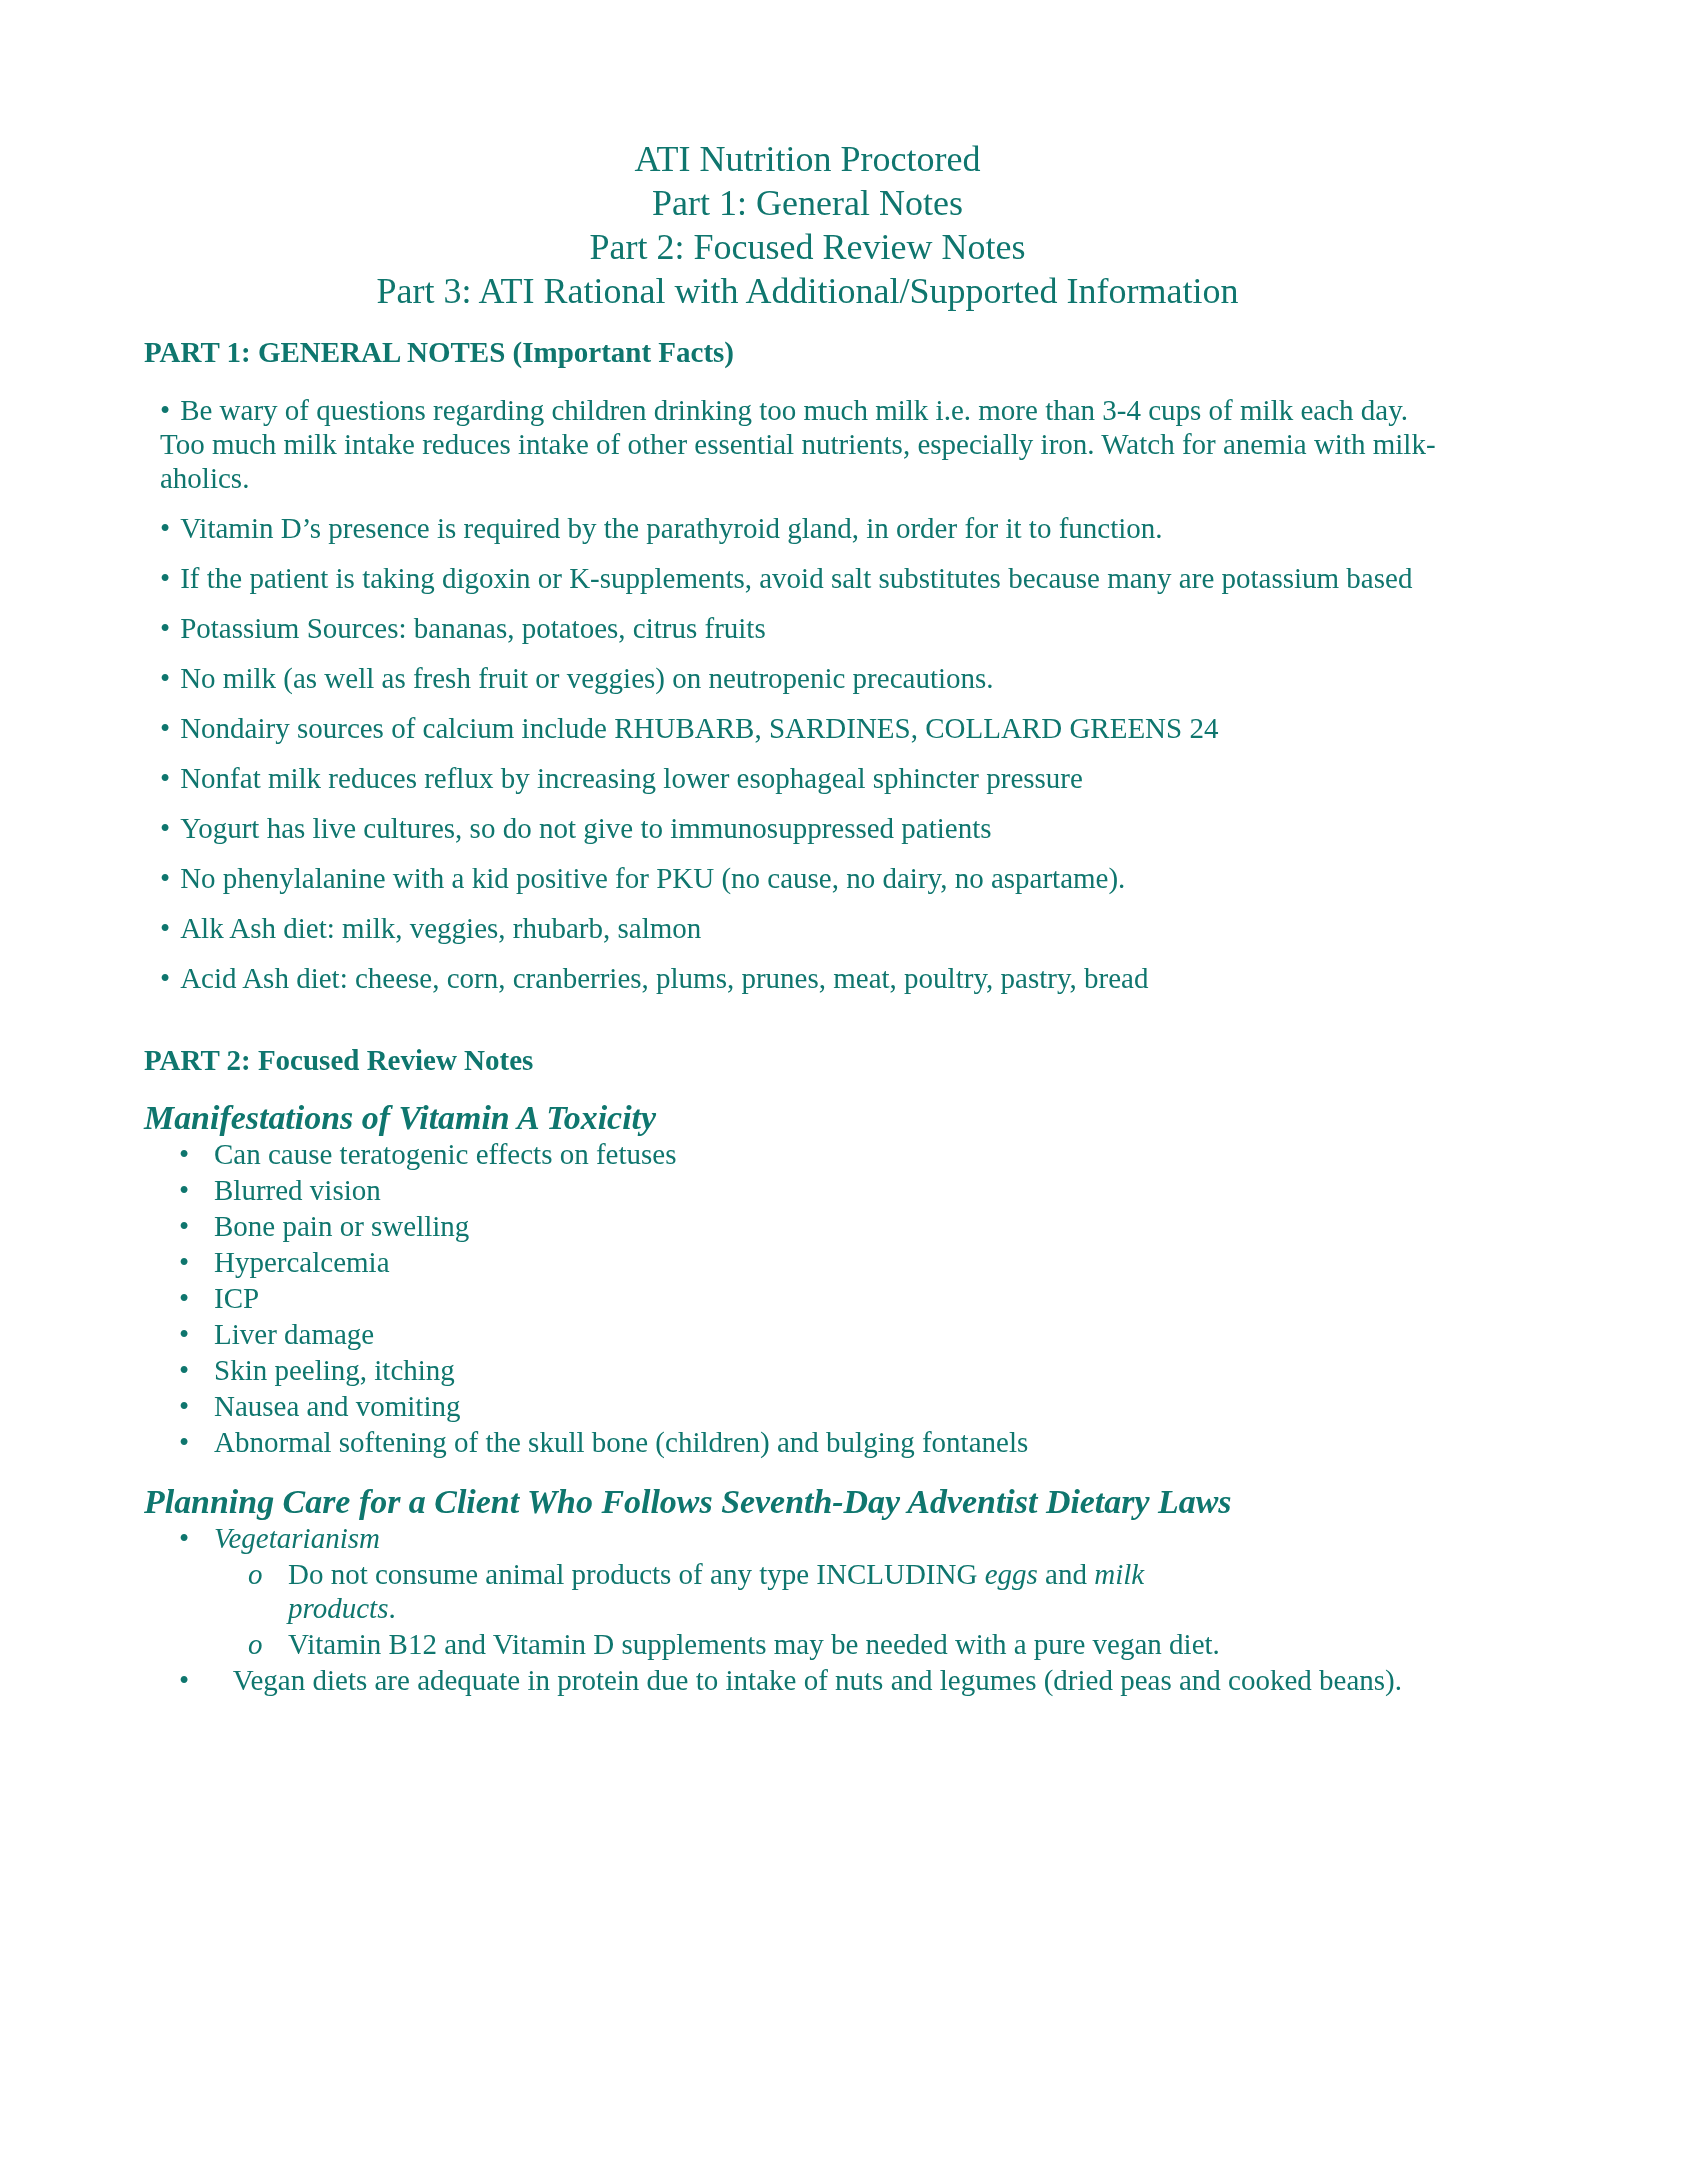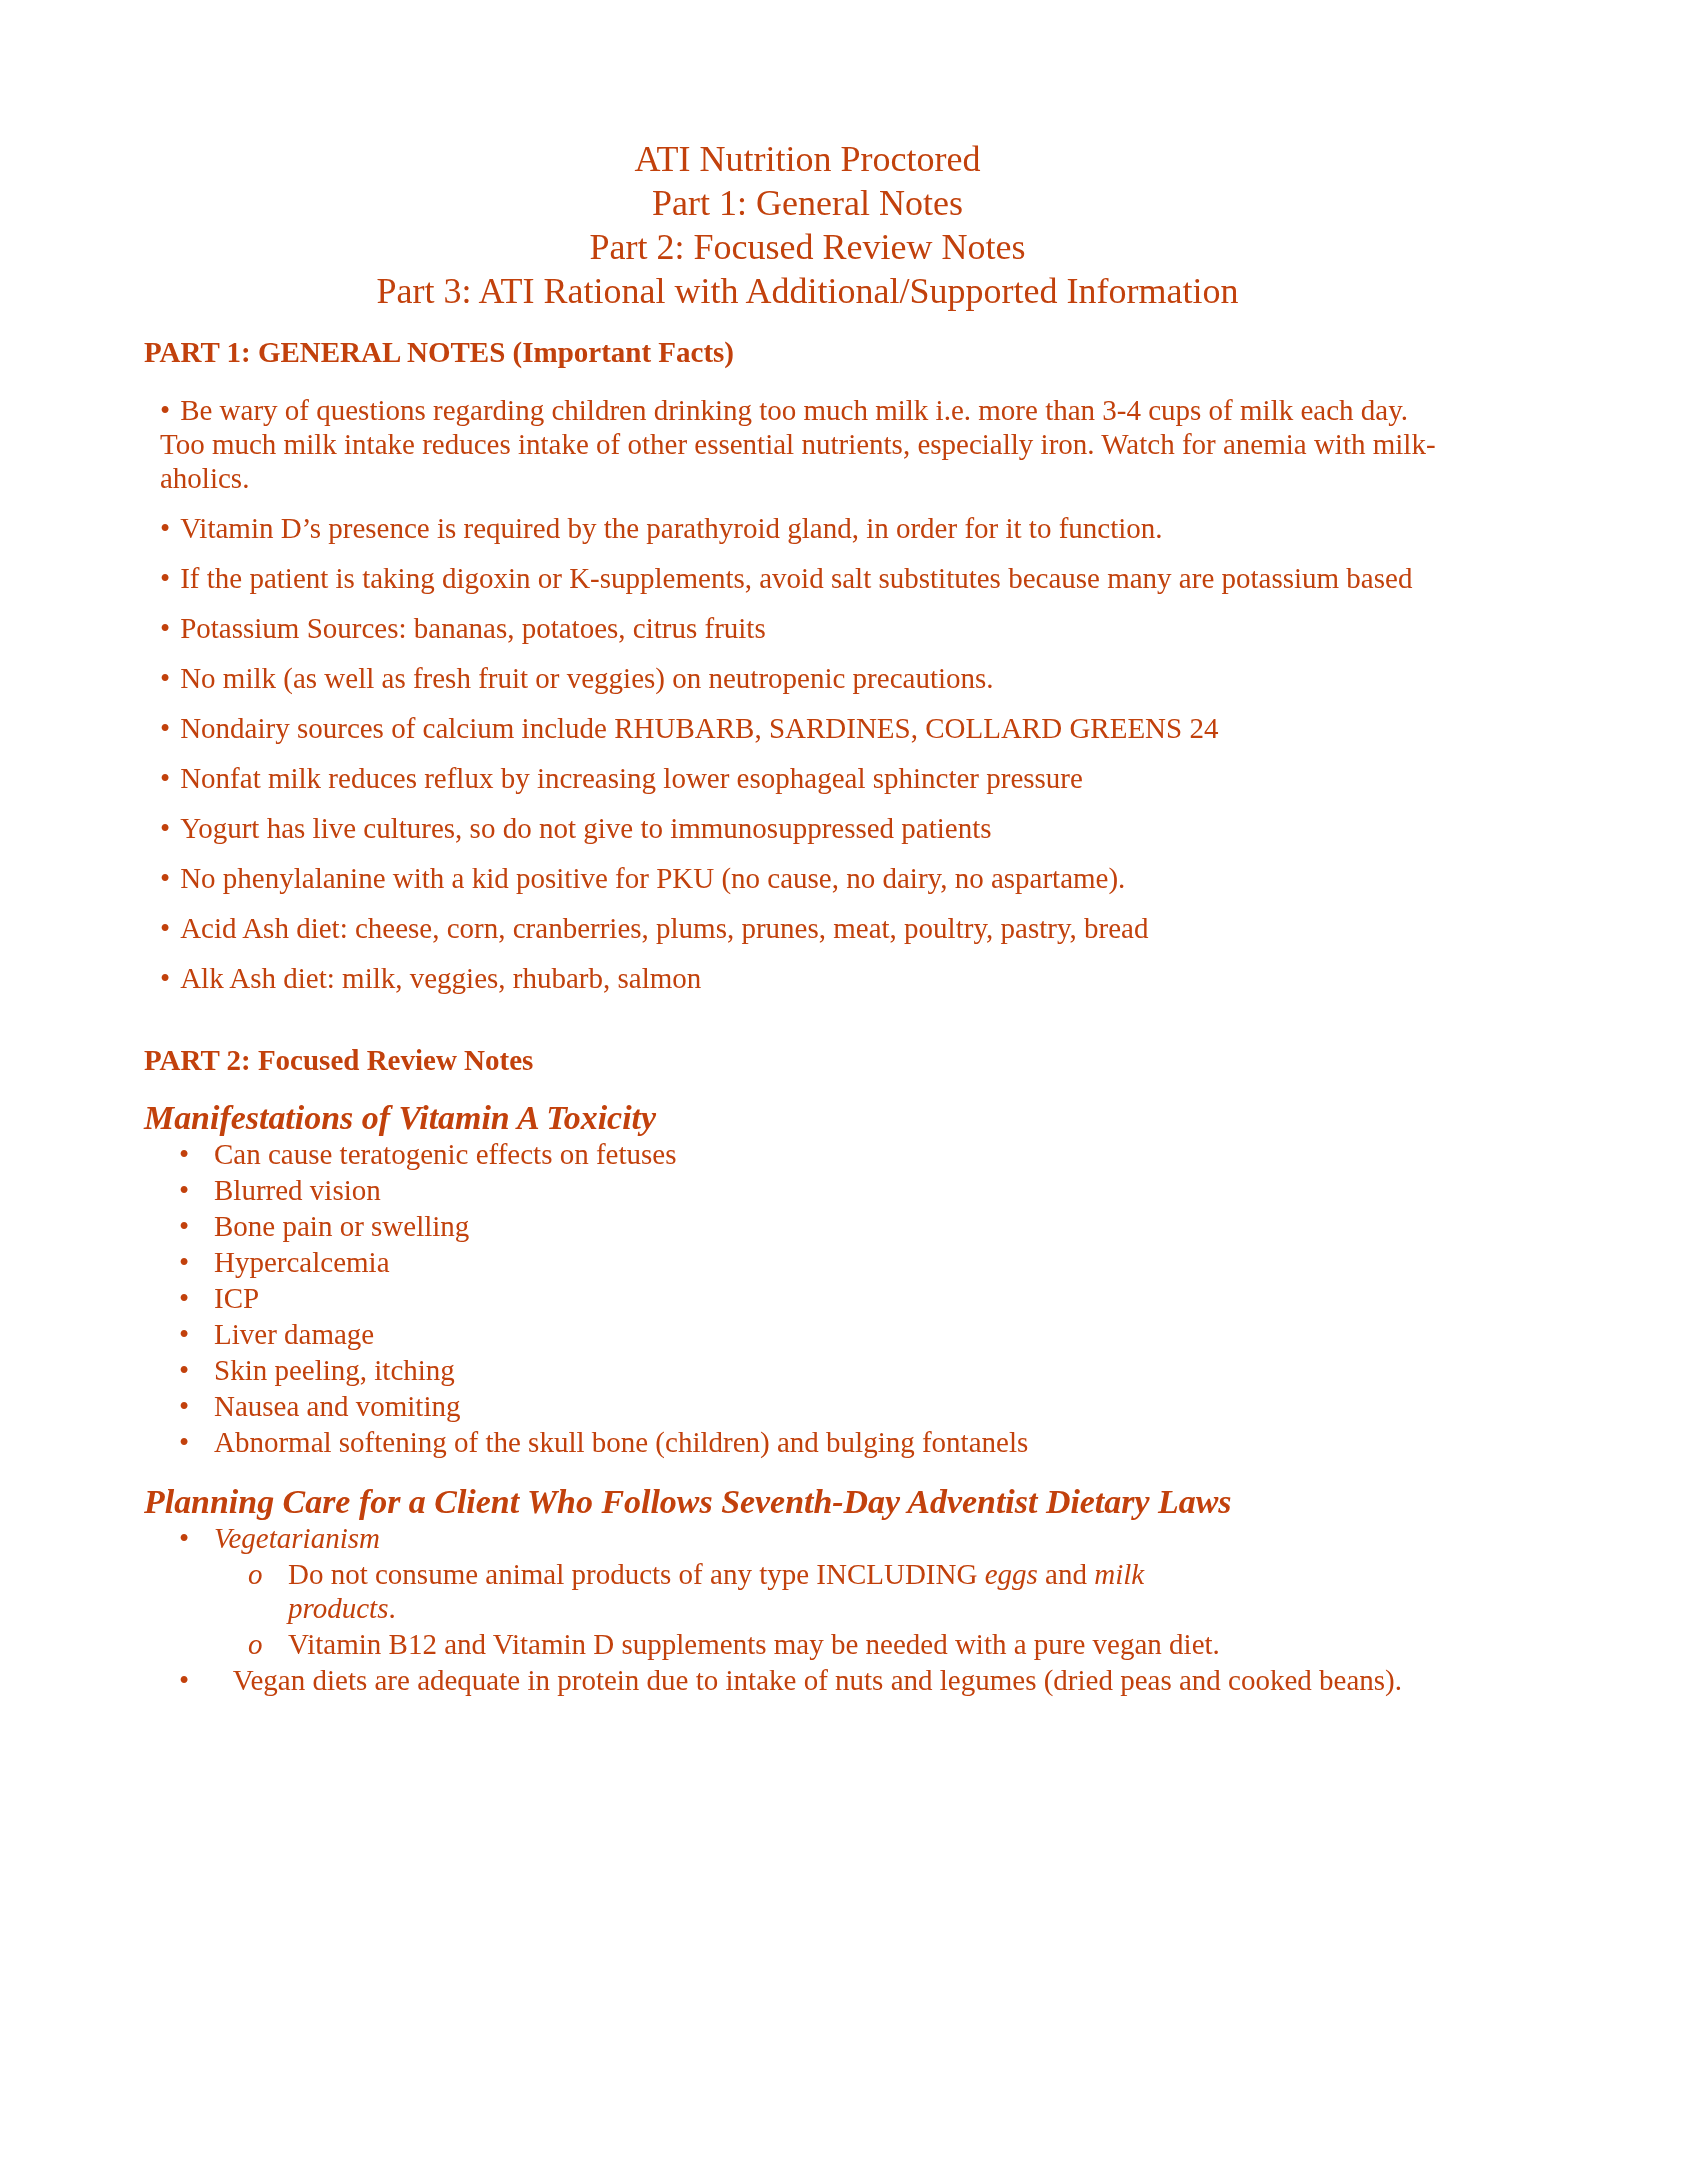--- a/index.html
+++ b/index.html
@@ -12,21 +12,21 @@
     width: 1683px;
     height: 2178px;
     background: #ffffff;
     overflow: hidden;
   }
   .content {
     position: absolute;
     left: 144px;
     top: 137px;
     width: 1327px;
-    color: #c2410c;
+    color: #0f766e;
     font-family: "Liberation Serif", "DejaVu Serif", serif;
     font-size: 29px;
     line-height: 34px;
   }
   .title-block {
     text-align: center;
     font-size: 36px;
     line-height: 44px;
     margin-bottom: 22px;
   }
@@ -101,22 +101,22 @@
     <div class="notes">
       <p><span class="inline-bullet">•</span><span>Be wary of questions regarding children drinking too much milk i.e. more than 3-4 cups of milk each day. Too much milk intake reduces intake of other essential nutrients, especially iron. Watch for anemia with milk-aholics.</span></p>
       <p><span class="inline-bullet">•</span><span>Vitamin D’s presence is required by the parathyroid gland, in order for it to function.</span></p>
       <p><span class="inline-bullet">•</span><span>If the patient is taking digoxin or K-supplements, avoid salt substitutes because many are potassium based</span></p>
       <p><span class="inline-bullet">•</span><span>Potassium Sources: bananas, potatoes, citrus fruits</span></p>
       <p><span class="inline-bullet">•</span><span>No milk (as well as fresh fruit or veggies) on neutropenic precautions.</span></p>
       <p><span class="inline-bullet">•</span><span>Nondairy sources of calcium include RHUBARB, SARDINES, COLLARD GREENS 24</span></p>
       <p><span class="inline-bullet">•</span><span>Nonfat milk reduces reflux by increasing lower esophageal sphincter pressure</span></p>
       <p><span class="inline-bullet">•</span><span>Yogurt has live cultures, so do not give to immunosuppressed patients</span></p>
       <p><span class="inline-bullet">•</span><span>No phenylalanine with a kid positive for PKU (no cause, no dairy, no aspartame).</span></p>
+      <p><span class="inline-bullet">•</span><span>Alk Ash diet: milk, veggies, rhubarb, salmon</span></p>
       <p><span class="inline-bullet">•</span><span>Acid Ash diet: cheese, corn, cranberries, plums, prunes, meat, poultry, pastry, bread</span></p>
-      <p><span class="inline-bullet">•</span><span>Alk Ash diet: milk, veggies, rhubarb, salmon</span></p>
     </div>
 
     <h2 class="heading part2">PART 2: Focused Review Notes</h2>
 
     <h3 class="section-heading">Manifestations of Vitamin A Toxicity</h3>
     <ul class="bullet-list">
       <li>
           <span class="marker-l1">•</span>
           <span class="li-text">Can cause teratogenic effects on fetuses</span>
         </li>

